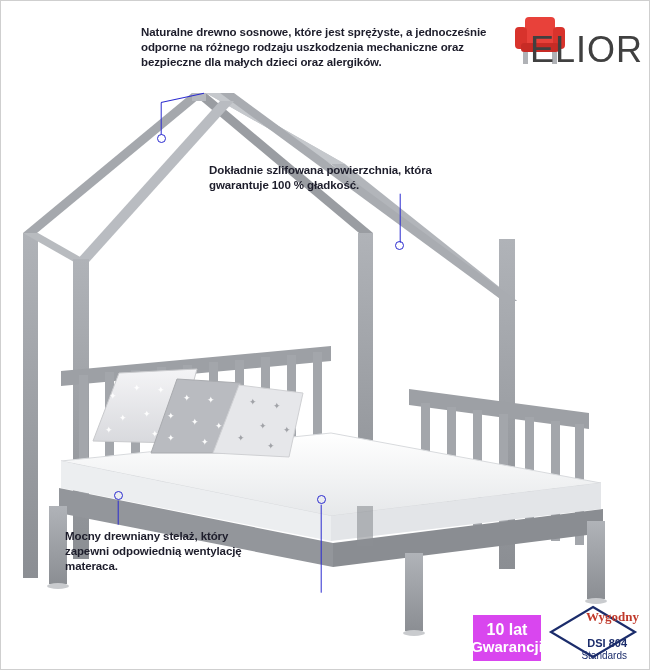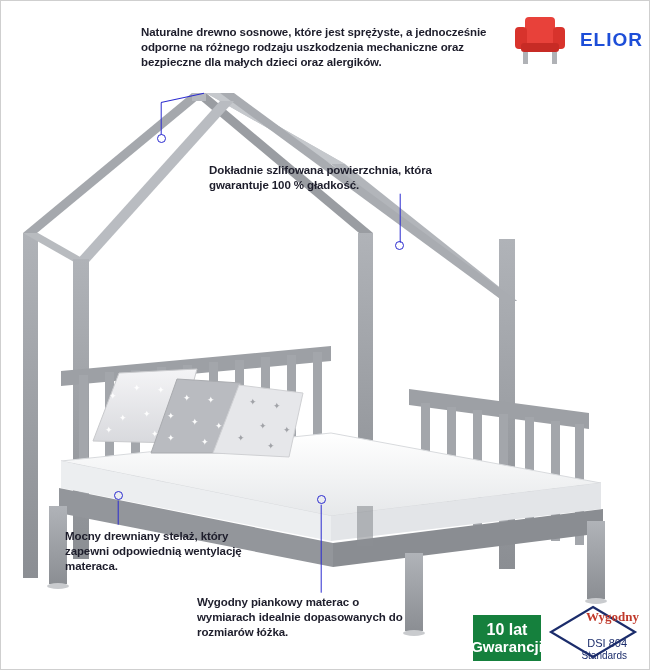--- a/index.html
+++ b/index.html
@@ -73,35 +73,35 @@
     position: absolute;
     right: 8px;
     top: 6px;
     width: 140px;
     height: 70px;
   }
   #logo-text {
     position: absolute;
     right: 6px;
     top: 28px;
-    font-size: 19px;
-    font-weight: bold;
+    font-size: 36px;
+    font-weight: normal;
     letter-spacing: 1px;
-    color: #1d4ed8;
+    color: #404040;
     font-family: "Liberation Sans", sans-serif;
   }
 
   
   #warranty-badge {
     position: absolute;
     right: 108px;
     bottom: 8px;
     width: 68px;
     height: 46px;
-    background: #15803d;
+    background: #d946ef;
     color: #ffffff;
     display: flex;
     flex-direction: column;
     align-items: center;
     justify-content: center;
     line-height: 1.05;
   }
   #warranty-badge .big {
     font-size: 16px;
     font-weight: bold;
@@ -124,21 +124,21 @@
     font-size: 13px;
     font-weight: bold;
     color: #c0392b;
     font-family: "Liberation Serif", serif;
   }
   #edinos-dsi {
     position: absolute;
     right: 22px;
     bottom: 20px;
     font-size: 11px;
-    font-weight: normal;
+    font-weight: bold;
     color: #1b2c6b;
   }
   #edinos-std {
     position: absolute;
     right: 22px;
     bottom: 8px;
     font-size: 10px;
     font-weight: normal;
     color: #1b2c6b;
   }
@@ -290,21 +290,20 @@
   <div class="leader" style="left:160px; top:101px; width:44px; transform:rotate(-12deg);"></div>
 
   <div class="anno" style="left:208px; top:162px; width:266px;">Dokładnie szlifowana powierzchnia, która gwarantuje 100 % gładkość.</div>
   <div class="dot" style="left:394px; top:240px;"></div>
   <div class="leader" style="left:399px; top:192px; width:49px; transform:rotate(90deg);"></div>
 
   <div class="anno" style="left:64px; top:528px; width:190px;">Mocny drewniany stelaż, który zapewni odpowiednią wentylację materaca.</div>
   <div class="dot" style="left:113px; top:490px;"></div>
   <div class="leader" style="left:117px; top:499px; width:24px; transform:rotate(90deg);"></div>
 
-  <div class="anno" style="left:196px; top:594px; width:210px;">Wygodny piankowy materac o wymiarach idealnie dopasowanych do rozmiarów łóżka.</div>
   <div class="dot" style="left:316px; top:494px;"></div>
   <div class="leader" style="left:320px; top:503px; width:88px; transform:rotate(90deg);"></div>
 
   <div id="warranty-badge">
     <div class="big">10 lat</div>
     <div class="small">Gwarancji</div>
   </div>
 
   <svg id="edinos-badge" viewBox="0 0 96 62">
     <polygon points="48,6 90,31 48,56 6,31" fill="none" stroke="#1b2c6b" stroke-width="2.2"></polygon>

